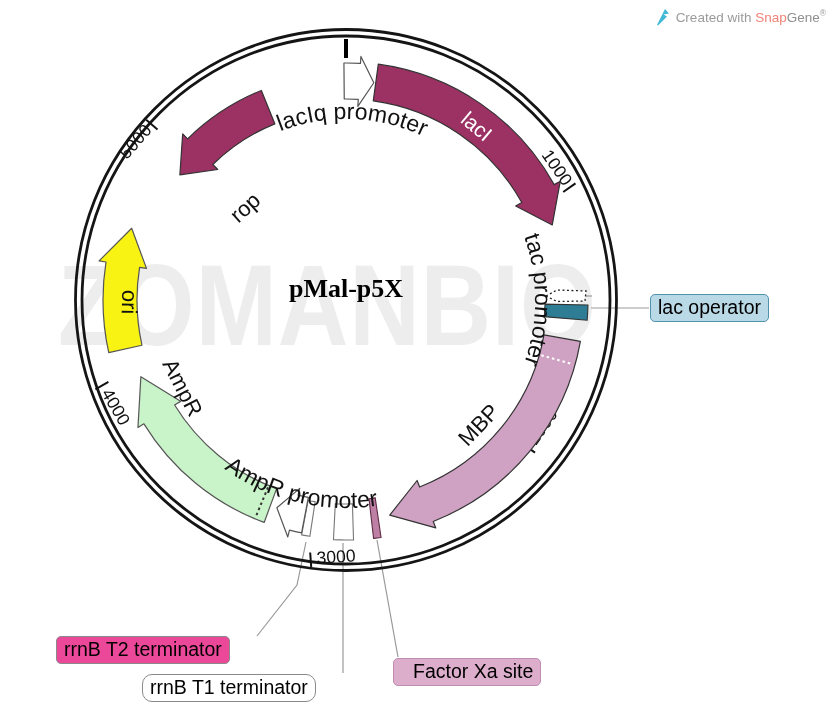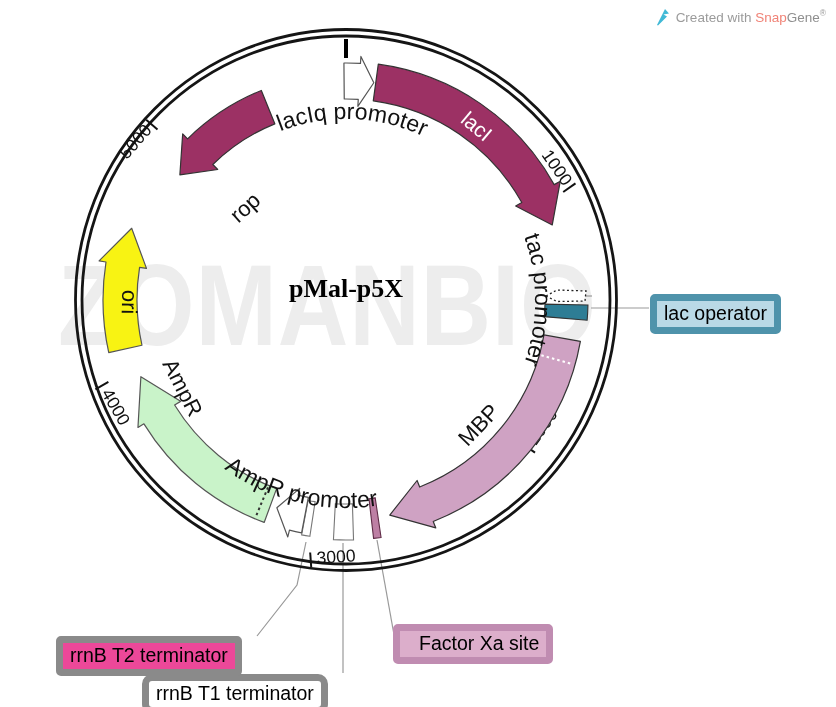--- a/index.html
+++ b/index.html
@@ -9,21 +9,21 @@
        font-size:115px;font-weight:bold;line-height:1;color:#ededed;
        transform:scaleX(0.85);transform-origin:left center;white-space:nowrap;
        letter-spacing:1px;}
   #map{position:absolute;left:0;top:0;z-index:1;
        font-family:"Liberation Sans",sans-serif;}
   .title-block{position:absolute;left:236px;top:274px;width:220px;z-index:2;
        text-align:center;}
   .plasmid-name{font-size:26px;font-weight:bold;color:#000;line-height:1.15;font-family:Liberation Serif, serif;}
   .plasmid-size{font-size:18.5px;color:#4d4d4d;line-height:1.2;margin-top:1px;}
   .callout{position:absolute;z-index:3;font-size:19.5px;color:#000;
-       padding:1px 7px 3px 7px;border-radius:5px;border:7px solid #be185d;
+       padding:1px 7px 3px 7px;border-radius:5px;border:1px solid #be185d;
        background:#fff;white-space:nowrap;line-height:1.15;}
   .header{position:absolute;top:8px;right:10px;z-index:4;display:flex;
        align-items:flex-start;gap:5px;font-size:13.5px;color:#9b9b9b;}
   .header .brand-snap{color:#f08377;}
   .header .brand-gene{color:#8f8f8f;}
   .header sup{font-size:8.5px;}
 </style>
 </head>
 <body>
 
@@ -107,21 +107,21 @@
     <text font-size="23" fill="#111"><textPath href="#clp1" xlink:href="#clp1" startOffset="50%" text-anchor="middle">tac promoter</textPath></text>
     <path id="clp2" d="M178.79777299161884,423.72313964427906 A208,208 0 0 0 438.80914512684024,486.1463472132212" fill="none"></path>
     <text font-size="23" fill="#111"><textPath href="#clp2" xlink:href="#clp2" startOffset="50%" text-anchor="middle">AmpR promoter</textPath></text>
   </svg>
 
 <div class="title-block">
   <div class="plasmid-name">pMal-p5X</div>
 </div>
 
 <div class="callout" style="left: 650px; top: 294px; background: rgb(186, 217, 230); border-color: rgb(79, 147, 171);">lac operator</div>
-<div class="callout" style="left: 393px; top: 624px; background: rgb(220, 174, 203); border-color: rgb(192, 140, 177); padding-left: 19px;">Factor Xa site</div>
+<div class="callout" style="left: 393px; top: 658px; background: rgb(220, 174, 203); border-color: rgb(192, 140, 177); padding-left: 19px;">Factor Xa site</div>
 <div class="callout" style="left: 142px; top: 674px; background: rgb(255, 255, 255); border-color: rgb(138, 138, 138); border-radius: 10px;">rrnB T1 terminator</div>
 <div class="callout" style="left: 56px; top: 636px; background: #ec4899; border-color: rgb(138, 138, 138);">rrnB T2 terminator</div>
 
 <div class="header">
   <svg width="16" height="18" viewBox="0 0 16 18">
     <polygon id="logo-bolt" points="2,17 10,1 14,5.5 8.5,6.5 12,8.5 3,17.5" fill="#41b9d6"></polygon>
   </svg>
   <span><span>Created with </span><span class="brand-snap">Snap</span><span class="brand-gene">Gene</span><sup>®</sup></span>
 </div>
 

